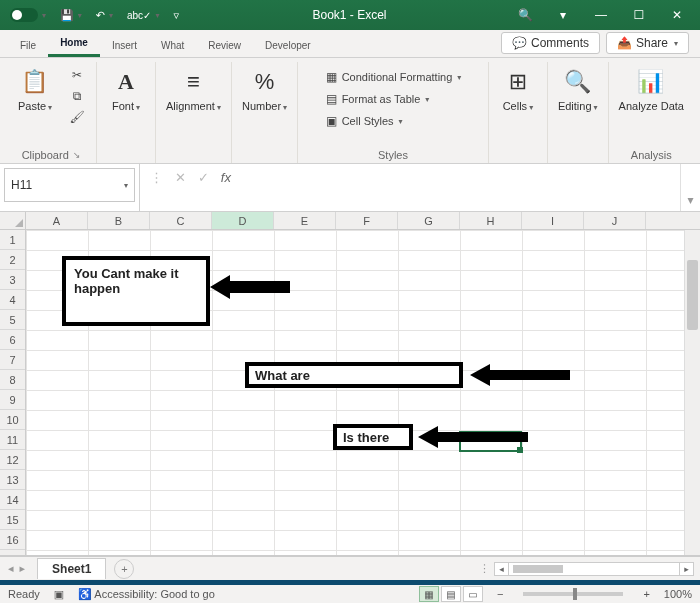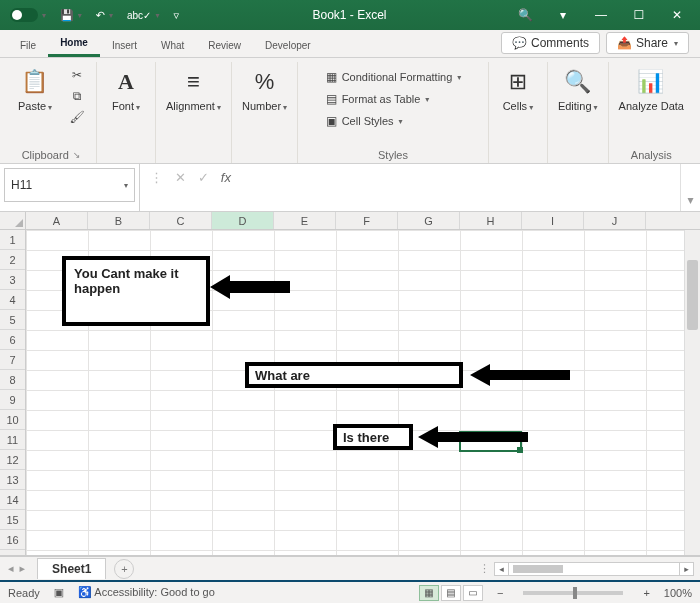--- a/index.html
+++ b/index.html
@@ -76,21 +76,21 @@
 .sheetnav{ display:flex; gap:6px; padding:0 8px; color:#999; }
 .sheettab{ padding:3px 14px; border:1px solid #ccc; border-bottom:none; background:#fff; margin-left:4px; font-weight:600; font-size:12px;}
 .newsheet{ width:20px; height:20px; border:1px solid #ccc; border-radius:50%; margin-left:8px; text-align:center; line-height:18px; color:#777; }
 .sheettabs .spacer{flex:1;}
 .hscroll{ width:200px; height:14px; background:#fff; border:1px solid #ccc; margin-right:6px; position:relative;}
 .hscroll .l,.hscroll .r{position:absolute;top:0;bottom:0;width:14px;display:flex;align-items:center;justify-content:center;color:#666;font-size:9px;}
 .hscroll .l{left:0;border-right:1px solid #ccc;} .hscroll .r{right:0;border-left:1px solid #ccc;}
 .hscroll .thumb{position:absolute;left:18px;top:2px;bottom:2px;width:50px;background:#c8c8c8;}
 
 
-.status{ height:23px; background:#f3f2f1; border-top:2px solid #0c4a6e; display:flex; align-items:center; font-size:11px; color:#555; padding:0 8px; gap:14px;}
+.status{ height:23px; background:#f3f2f1; border-top:5px solid #0c4a6e; display:flex; align-items:center; font-size:11px; color:#555; padding:0 8px; gap:14px;}
 .status .spacer{flex:1;}
 .viewbtns{ display:flex; gap:2px; }
 .viewbtn{ width:20px; height:16px; border:1px solid #ccc; background:#fff; font-size:10px; display:flex;align-items:center;justify-content:center;}
 .viewbtn.active{ background:#d8ead9; border-color:#8fbf9b;}
 .zoom-slider{ width:100px; height:4px; background:#ccc; position:relative; margin:0 6px;}
 .zoom-slider::after{content:"";position:absolute; left:50%; top:-4px; width:4px; height:12px; background:#888;}
 </style>
 </head>
 <body>
 

